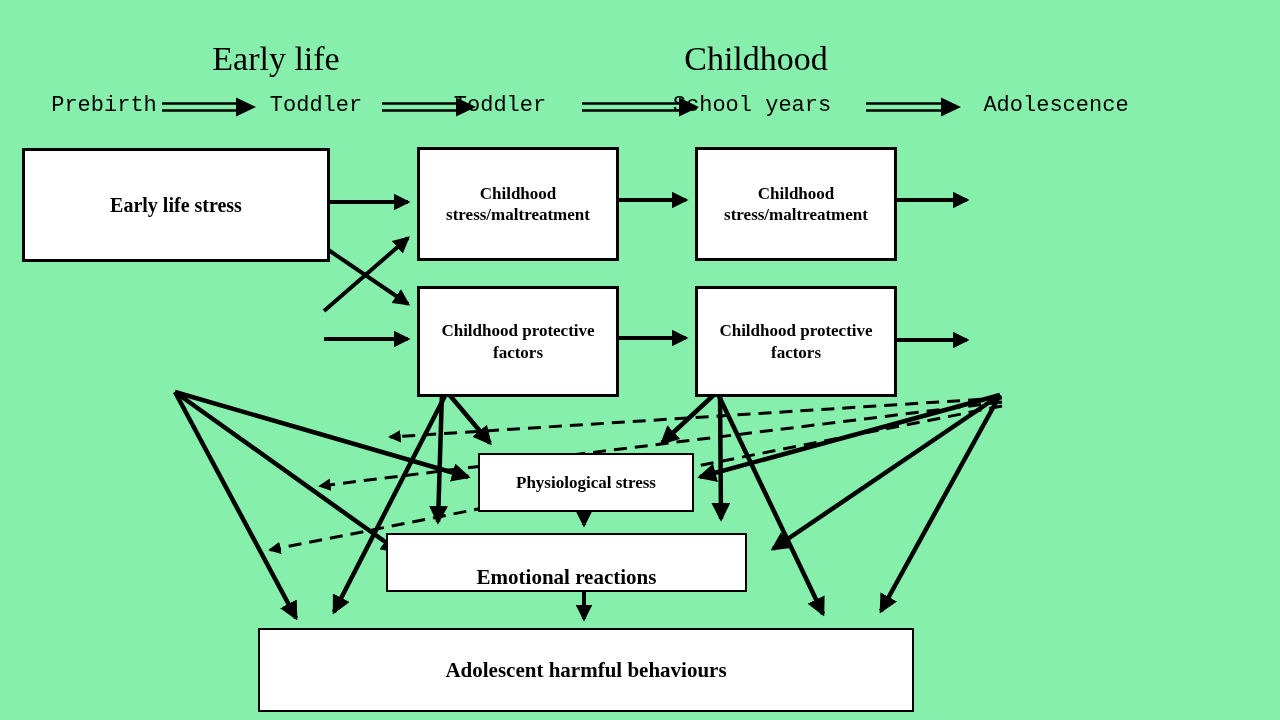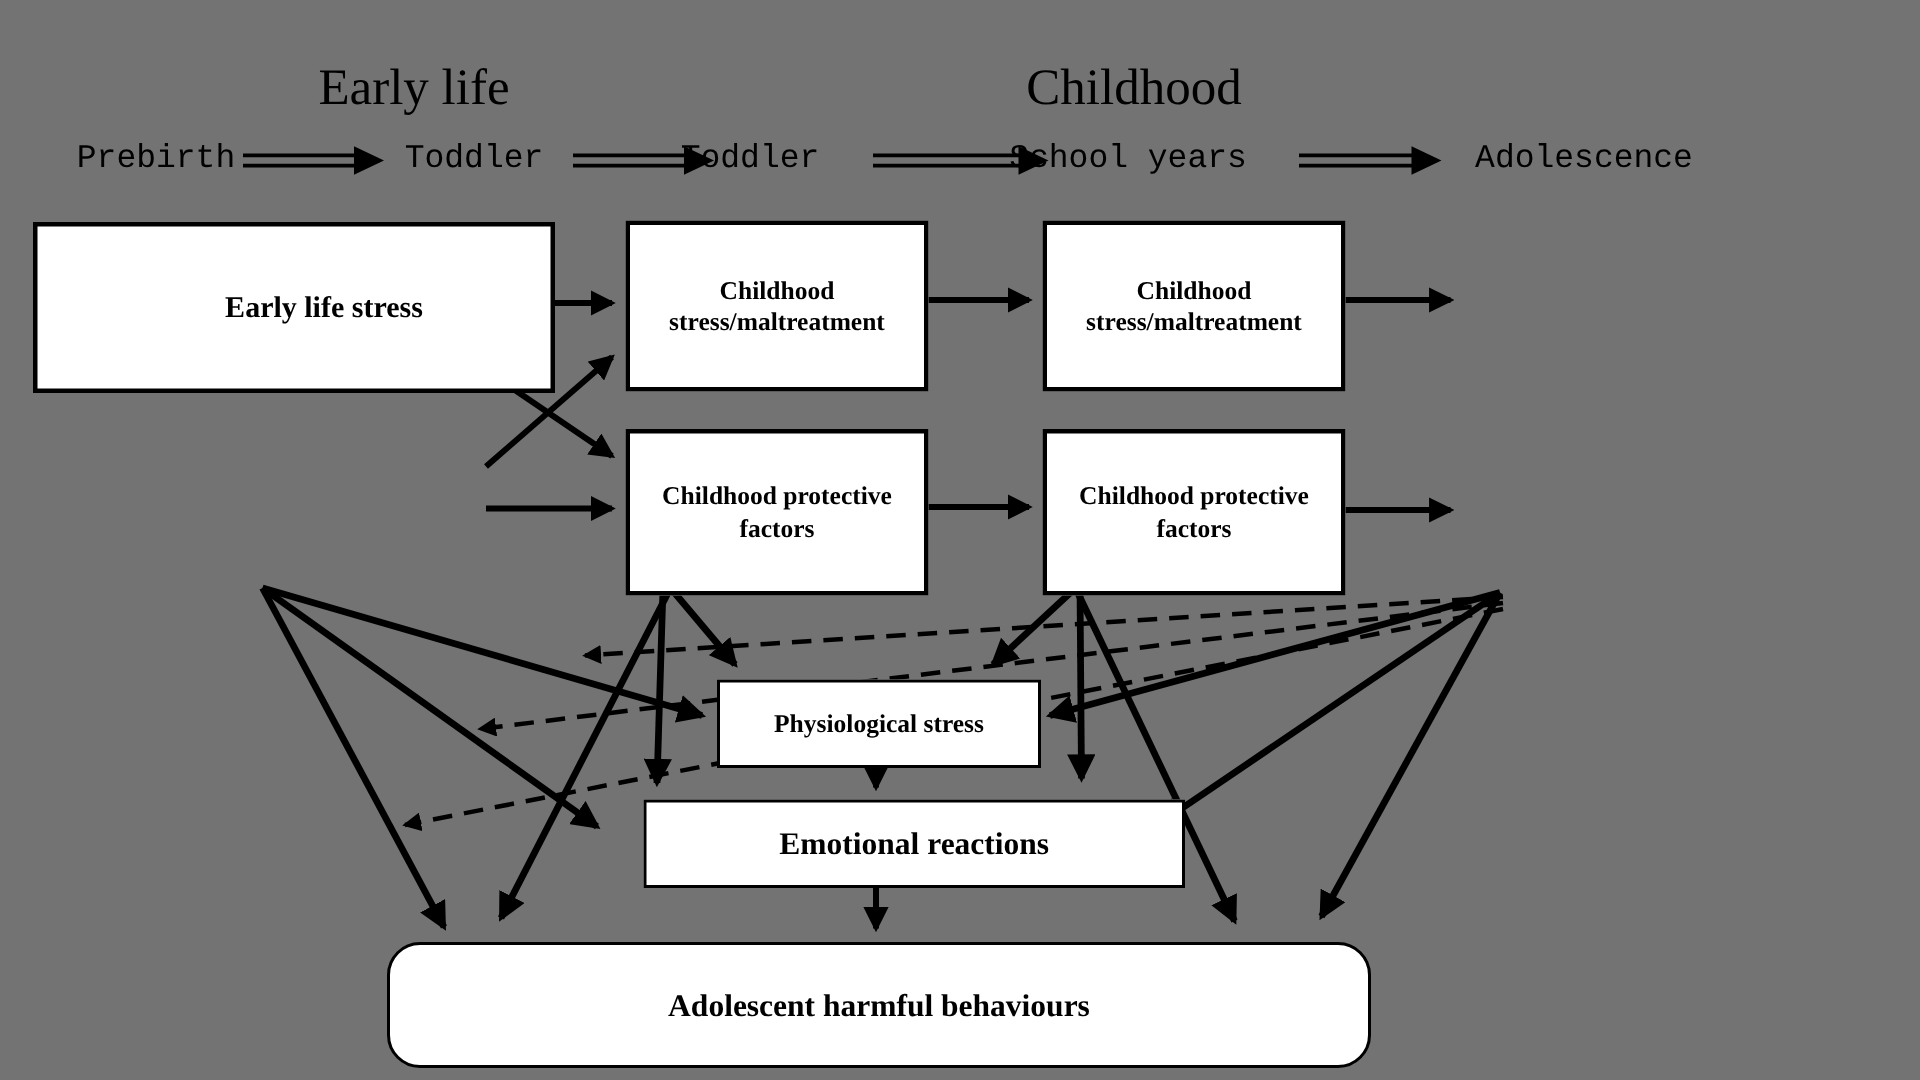--- a/index.html
+++ b/index.html
@@ -1,38 +1,38 @@
 <!DOCTYPE html>
 <html><head>
 <meta charset="utf-8">
 <style>
   html,body{margin:0;padding:0;}
   body{width:1280px;height:720px;background:#ffffff;overflow:hidden;
        font-family:"Liberation Serif","DejaVu Serif",serif;color:#000;}
-  .stage{position:relative;width:1280px;height:720px;background:#737373;}
+  .stage{position:relative;width:1280px;height:720px;background:#86efac;}
   svg.arrows{position:absolute;left:0;top:0;z-index:1;}
   .hdr{position:absolute;top:40px;transform:translateX(-50%);
        font-size:34px;white-space:nowrap;z-index:2;}
   .tl-label{position:absolute;top:93px;transform:translateX(-50%);
        font-size:22px;white-space:nowrap;z-index:2;font-family:Liberation Mono, monospace;}
   .box{position:absolute;background:#fff;border:3px solid #000;z-index:2;
        display:flex;align-items:center;justify-content:center;
        text-align:center;font-weight:bold;line-height:1.25;}
   .box span{display:inline-block;}
   .thin{border-width:2px;}
-  #b-stress {left:22px;  top:148px; width:302px; height:108px; font-size:20px;padding-left:40px;}
+  #b-stress {left:22px;  top:148px; width:302px; height:108px; font-size:20px;}
   #b-support{left:22px;  top:285px; width:302px; height:108px; font-size:20px;}
   #b-csm1   {left:417px; top:147px; width:196px; height:108px; font-size:17px;}
   #b-csm2   {left:695px; top:147px; width:196px; height:108px; font-size:17px;}
   #b-cpf1   {left:417px; top:286px; width:196px; height:105px; font-size:17px;}
   #b-cpf2   {left:695px; top:286px; width:196px; height:105px; font-size:17px;}
   #b-eas    {left:976px; top:147px; width:179px; height:246px; font-size:22px;}
   #b-phys   {left:478px; top:453px; width:212px; height:55px;  font-size:17px;}
-  #b-emo    {left:429px; top:533px; width:357px; height:55px;  font-size:21px;}
-  #b-harm   {left:258px; top:628px; width:652px; height:80px;  font-size:21px;border-radius:22px;}
+  #b-emo    {left:386px; top:533px; width:357px; height:55px;  font-size:21px;align-items:flex-end;}
+  #b-harm   {left:258px; top:628px; width:652px; height:80px;  font-size:21px;}
   #b-csm1 span,#b-csm2 span,#b-cpf1 span,#b-cpf2 span{max-width:172px;}
   #b-eas span{max-width:132px;}
 </style>
 </head>
 <body>
 
 <div class="stage">
 
   <svg class="arrows" width="1280" height="720" viewBox="0 0 1280 720">
     <defs>

